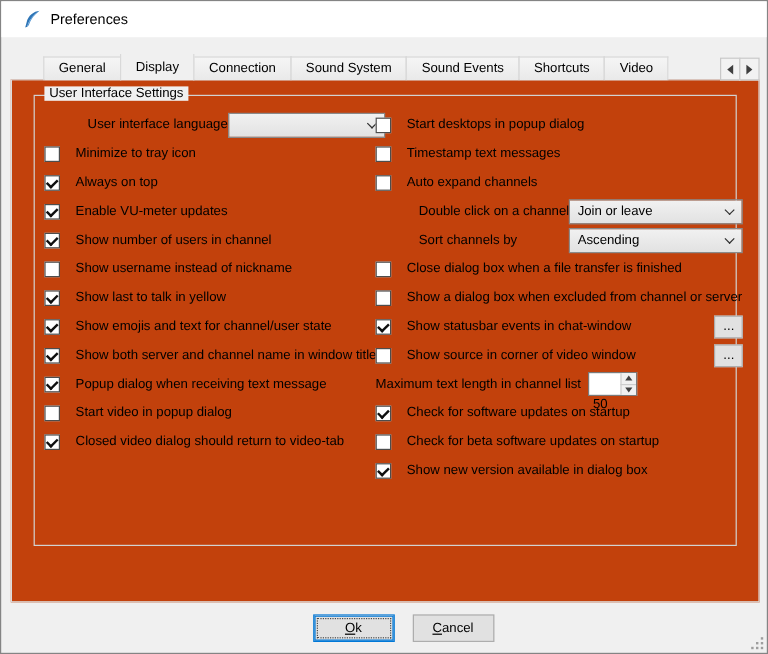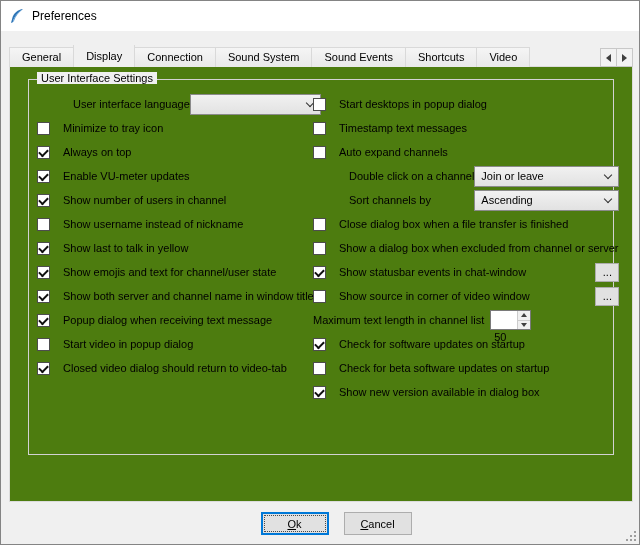--- a/index.html
+++ b/index.html
@@ -1,33 +1,33 @@
 <!DOCTYPE html>
 <html><head>
 <meta charset="utf-8">
 <style>
   * { box-sizing: border-box; }
   html,body { margin:0; padding:0; }
   body { width:640px; height:545px; font-family:"Liberation Sans",sans-serif; font-size:11px; color:#000; background:#fff; }
   .window { position:relative; width:640px; height:545px; background:#f0f0f0; border:1px solid #848484; overflow:hidden; }
-  .titlebar { position:absolute; left:0; top:0; right:0; height:30px; background:#fff; display:flex; align-items:center; padding-left:8px; gap:7px; }
+  .titlebar { position:absolute; left:0; top:0; right:0; height:30px; background:#fff; display:flex; align-items:center; padding-left:18px; gap:7px; }
   .titlebar .title { font-size:12px; }
   .app-icon { width:16px; height:16px; display:flex; }
   .tab-control { position:absolute; left:8px; top:44px; width:624px; height:457px; }
   .tab-bar { position:absolute; left:0; top:0; width:575px; height:22px; display:flex; align-items:flex-end; overflow:hidden; z-index:2; }
-  .tab { flex:none; height:20px; padding:3px 12px 0; border:1px solid #d9d9d9; border-bottom:none; background:linear-gradient(#f5f5f5,#e9e9e9); white-space:nowrap; cursor:default; }
+  .tab { flex:none; height:20px; padding:3px 12px 0; border:1px solid #d9d9d9; border-bottom:none; background:linear-gradient(#f5f5f5,#e9e9e9); white-space:nowrap; cursor:default;margin-left:27px; }
   .tab + .tab { margin-left:-1px; }
   .tab.active { height:23px; padding-top:5px; background:#f0f0f0; z-index:3; position:relative; }
   .tab-scrollers { position:absolute; right:0; top:3px; display:flex; z-index:4; }
   .tab-scroll-btn { width:17px; height:19px; border:1px solid #c8c8c8; background:#f2f2f2; display:flex; align-items:center; justify-content:center; }
   .tab-scroll-btn + .tab-scroll-btn { margin-left:-1px; }
   .arr { width:0; height:0; }
   .arr.left  { border-top:4px solid transparent; border-bottom:4px solid transparent; border-right:5px solid #3f3f3f; }
   .arr.right { border-top:4px solid transparent; border-bottom:4px solid transparent; border-left:5px solid #3f3f3f; }
-  .tab-panel { position:absolute; left:0; top:21px; right:0; bottom:0; border:1px solid #dcdcdc; background:#4d7c0f; }
+  .tab-panel { position:absolute; left:0; top:21px; right:0; bottom:0; border:1px solid #dcdcdc; background:#c2410c; }
   .groupbox { position:absolute; left:18px; top:12px; width:586px; height:376px; border:1px solid #d2d2d2; }
   .groupbox-title { position:absolute; left:8px; top:-8px; background:#f0f0f0; padding:0 4px; }
   .gb-inner { position:absolute; left:8px; top:14px; right:6px; bottom:6px; display:flex; align-items:flex-start; }
   .col { display:flex; flex-direction:column; }
   .col-left { width:272px; flex:none; }
   .col-right { flex:1; margin-left:4px; }
   .row { height:20px; margin-bottom:4px; display:flex; align-items:center; white-space:nowrap; }
   .lbl.grow { flex:1;padding-left:36px; }
   .check-row { display:flex; align-items:center; gap:13px; cursor:default; }
   .checkbox { width:13px; height:13px; flex:none; background:#fff; border:1px solid #4d4d4d; position:relative; }

